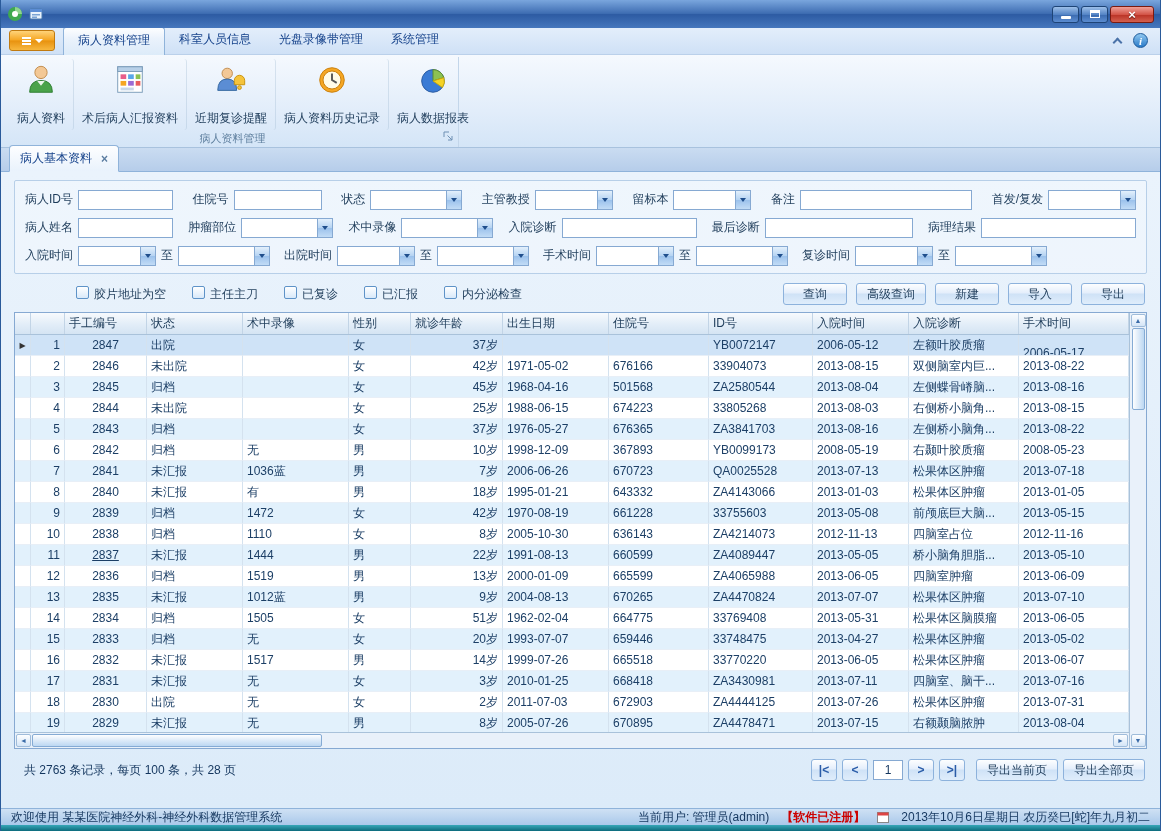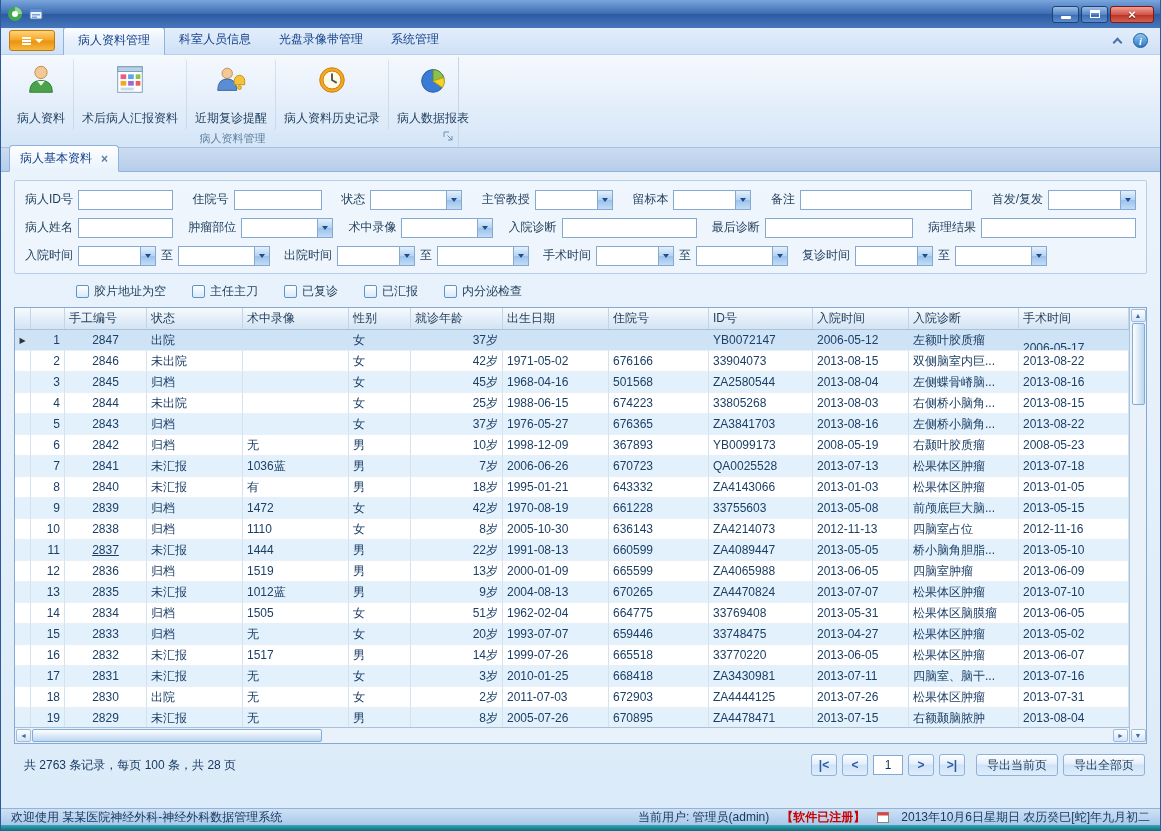--- a/index.html
+++ b/index.html
@@ -75,21 +75,21 @@
   .f-label { color:#1e3c5a; white-space:nowrap; }
   .f-input { height:20px; border:1px solid #86a9d2; background:#fff; padding:0 3px; font:inherit; color:#1c3f66; }
   .combo { display:flex; height:20px; border:1px solid #86a9d2; background:#fff; }
   .combo-field { flex:1; }
   .combo-btn { width:15px; border-left:1px solid #86a9d2; display:flex; align-items:center; justify-content:center;
     background:linear-gradient(#e3f0fc,#b5d3f2 50%,#9cc2ec 52%,#c2dcf6); }
   .combo-arrow { width:0; height:0; border-left:3px solid transparent; border-right:3px solid transparent;
     border-top:4px solid #1f4e8c; }
 
   .options-row { display:flex; align-items:center; gap:26px; margin:9px 2px 7px; padding-left:60px; }
-  .cb-item { display:flex; align-items:center; gap:5px; color:#1e3c5a; white-space:nowrap; }
+  .cb-item { display:flex; gap:5px; color:#1e3c5a; white-space:nowrap; }
   .cb-box { width:13px; height:13px; border:1px solid #5e93c8; border-radius:2px;
     background:linear-gradient(#fff,#d8e9fa); }
   .btn-bar { margin-left:auto; display:flex; gap:9px; }
   .btn { min-width:64px; height:22px; padding:0 10px; border:1px solid #8db2dc; border-radius:3px;
     color:#1e3c5a; display:flex; align-items:center; justify-content:center; white-space:nowrap;
     background:linear-gradient(#fdfeff,#e4eefb 45%,#cfe2f6 50%,#dfedfb); }
 
   
   .grid { height:437px; flex:none; display:flex; border:1px solid #86a9d2; background:#fff; }
   .grid-main { flex:1; min-width:0; display:flex; flex-direction:column; }
@@ -434,20 +434,27 @@
           <span>已复诊</span>
         </span>
       <span class="cb-item">
           <span class="cb-box"></span>
           <span>已汇报</span>
         </span>
       <span class="cb-item">
           <span class="cb-box"></span>
           <span>内分泌检查</span>
         </span>
+      <span class="btn-bar">
+        <span class="btn">查询</span>
+        <span class="btn">高级查询</span>
+        <span class="btn">新建</span>
+        <span class="btn">导入</span>
+        <span class="btn">导出</span>
+      </span>
     </div>
 
     <div class="grid">
       <div class="grid-main">
         <div class="grid-header">
             <div class="hcell" style="width: 16px;"></div>
             <div class="hcell" style="width: 34px;"></div>
             <div class="hcell" style="width: 82px;">手工编号</div>
             <div class="hcell" style="width: 96px;">状态</div>
             <div class="hcell" style="width: 106px;">术中录像</div>

